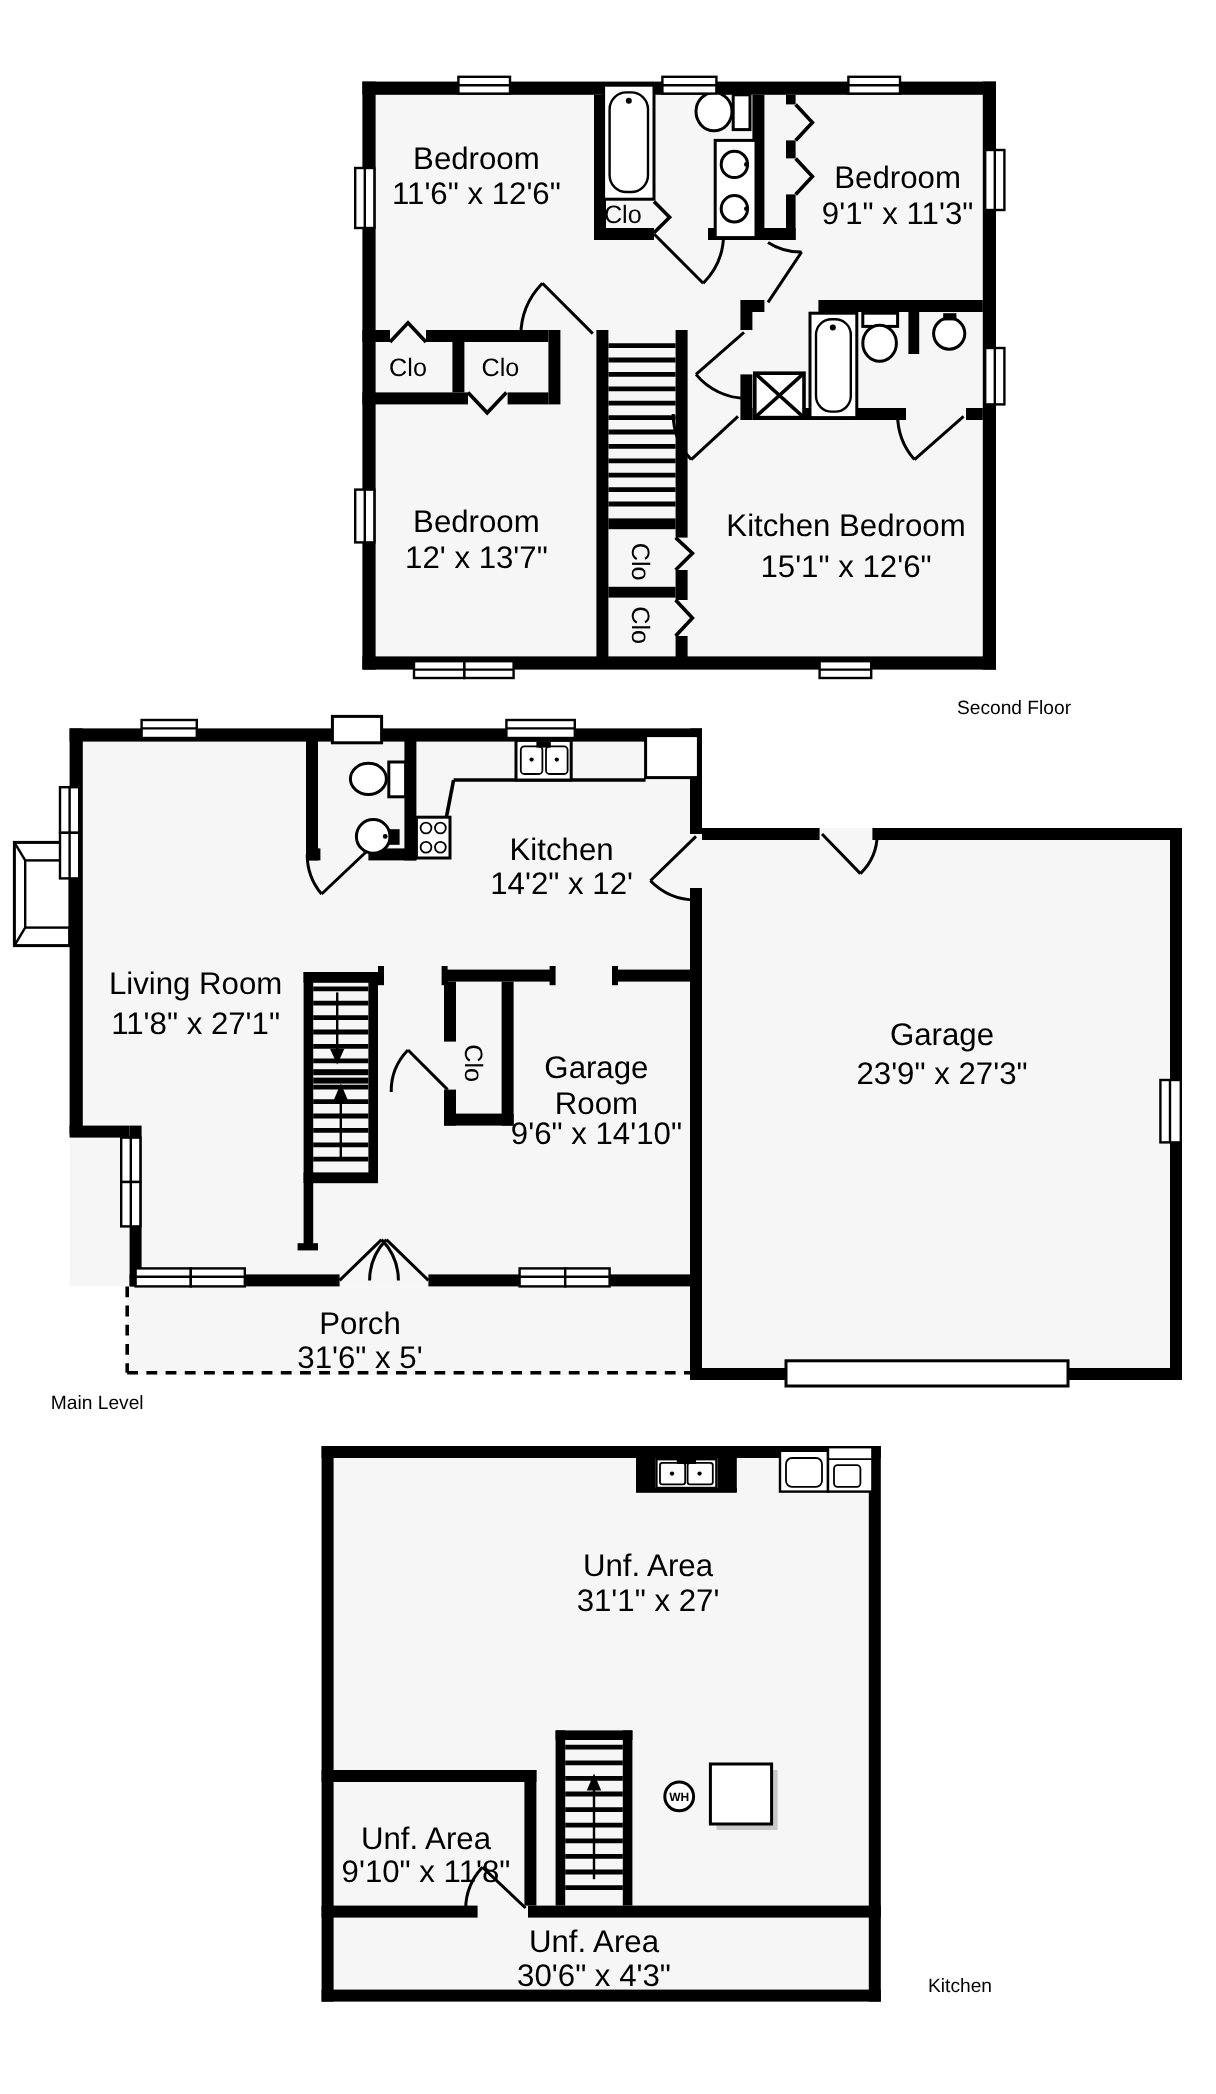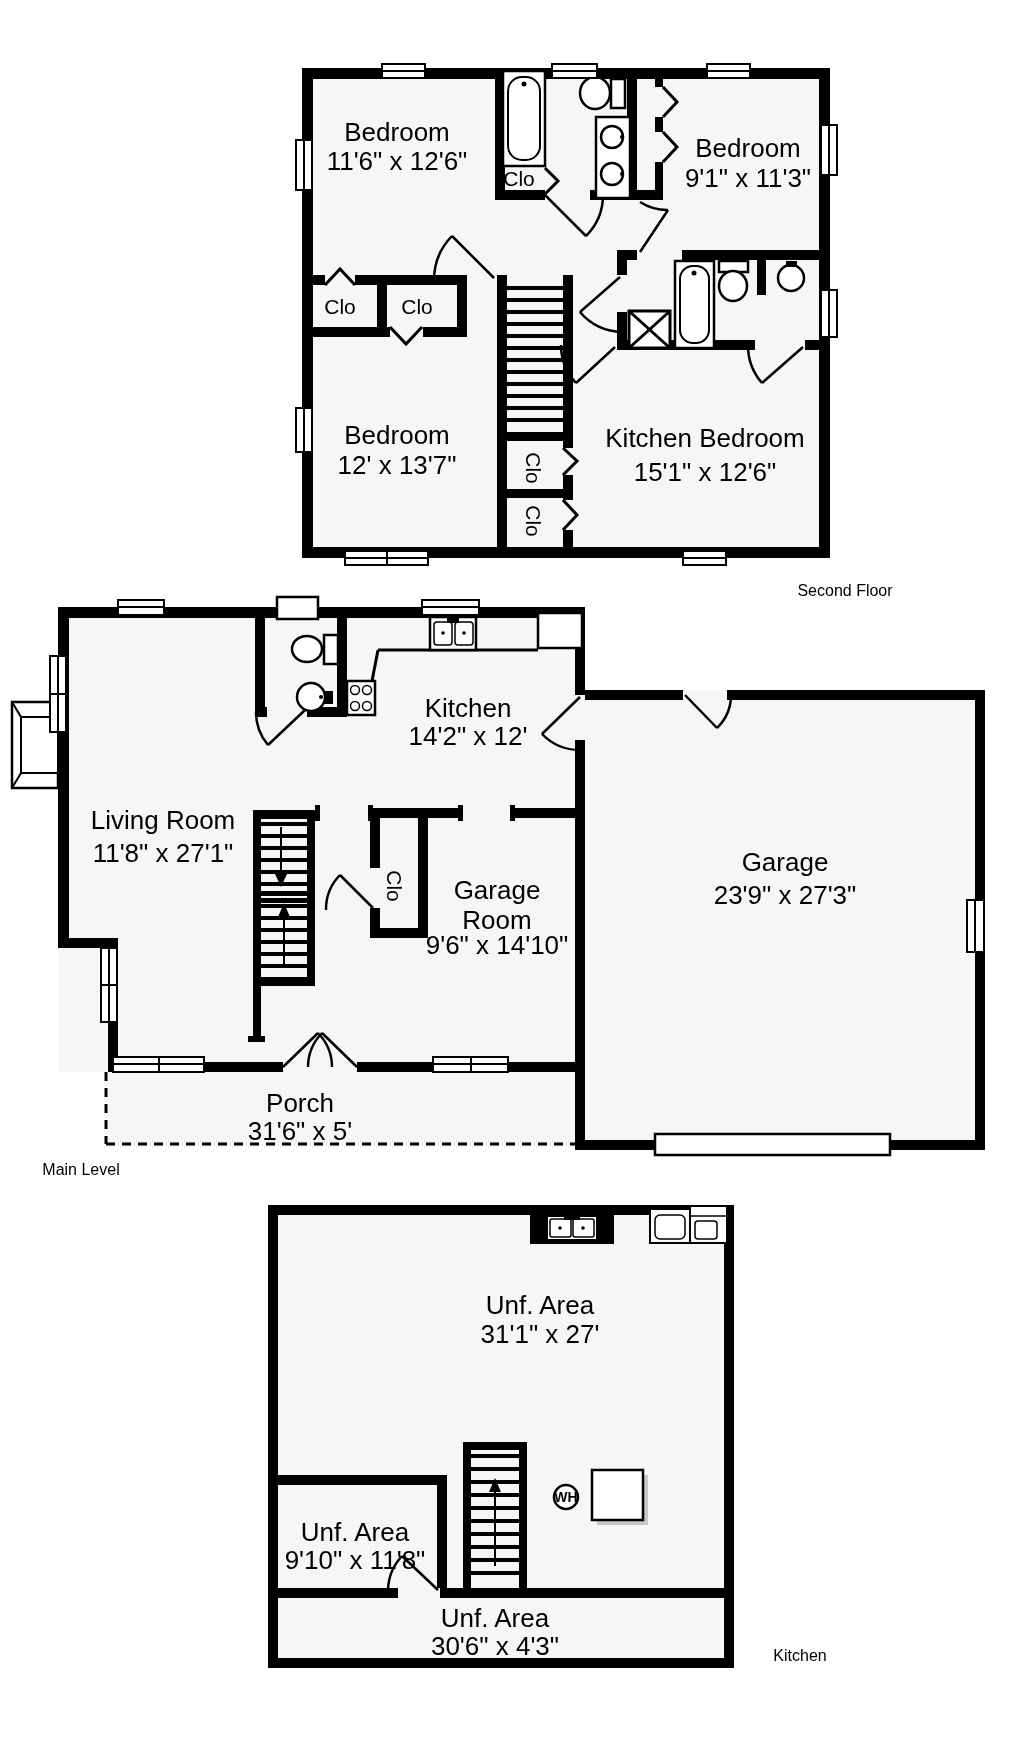--- a/index.html
+++ b/index.html
@@ -2,21 +2,21 @@
 <html><head>
 <meta charset="utf-8">
 <style>
   html,body{margin:0;padding:0;background:#ffffff;}
   #canvas{position:relative;width:1013px;height:1745px;background:#ffffff;overflow:hidden;
           font-family:"Liberation Sans", sans-serif;color:#000;margin-top:40px;}
   #plan-svg{position:absolute;left:0;top:0;}
   .lbl{position:absolute;transform:translate(-50%,-50%);white-space:nowrap;
        font-size:26px;line-height:1.1;color:#000;text-align:center;}
   .lbl.small{font-size:21px;}
-  .lbl.tiny{font-size:14px;font-weight:bold;}
+  .lbl.tiny{font-size:10px;font-weight:bold;}
   .lbl.title{font-size:16px;}
   .lbl.vert{transform:translate(-50%,-50%) rotate(90deg);}
 </style>
 </head>
 <body>
 
 <div id="canvas">
 
 <svg id="plan-svg" width="1013" height="1745" viewBox="0 0 1013 1745">
 

